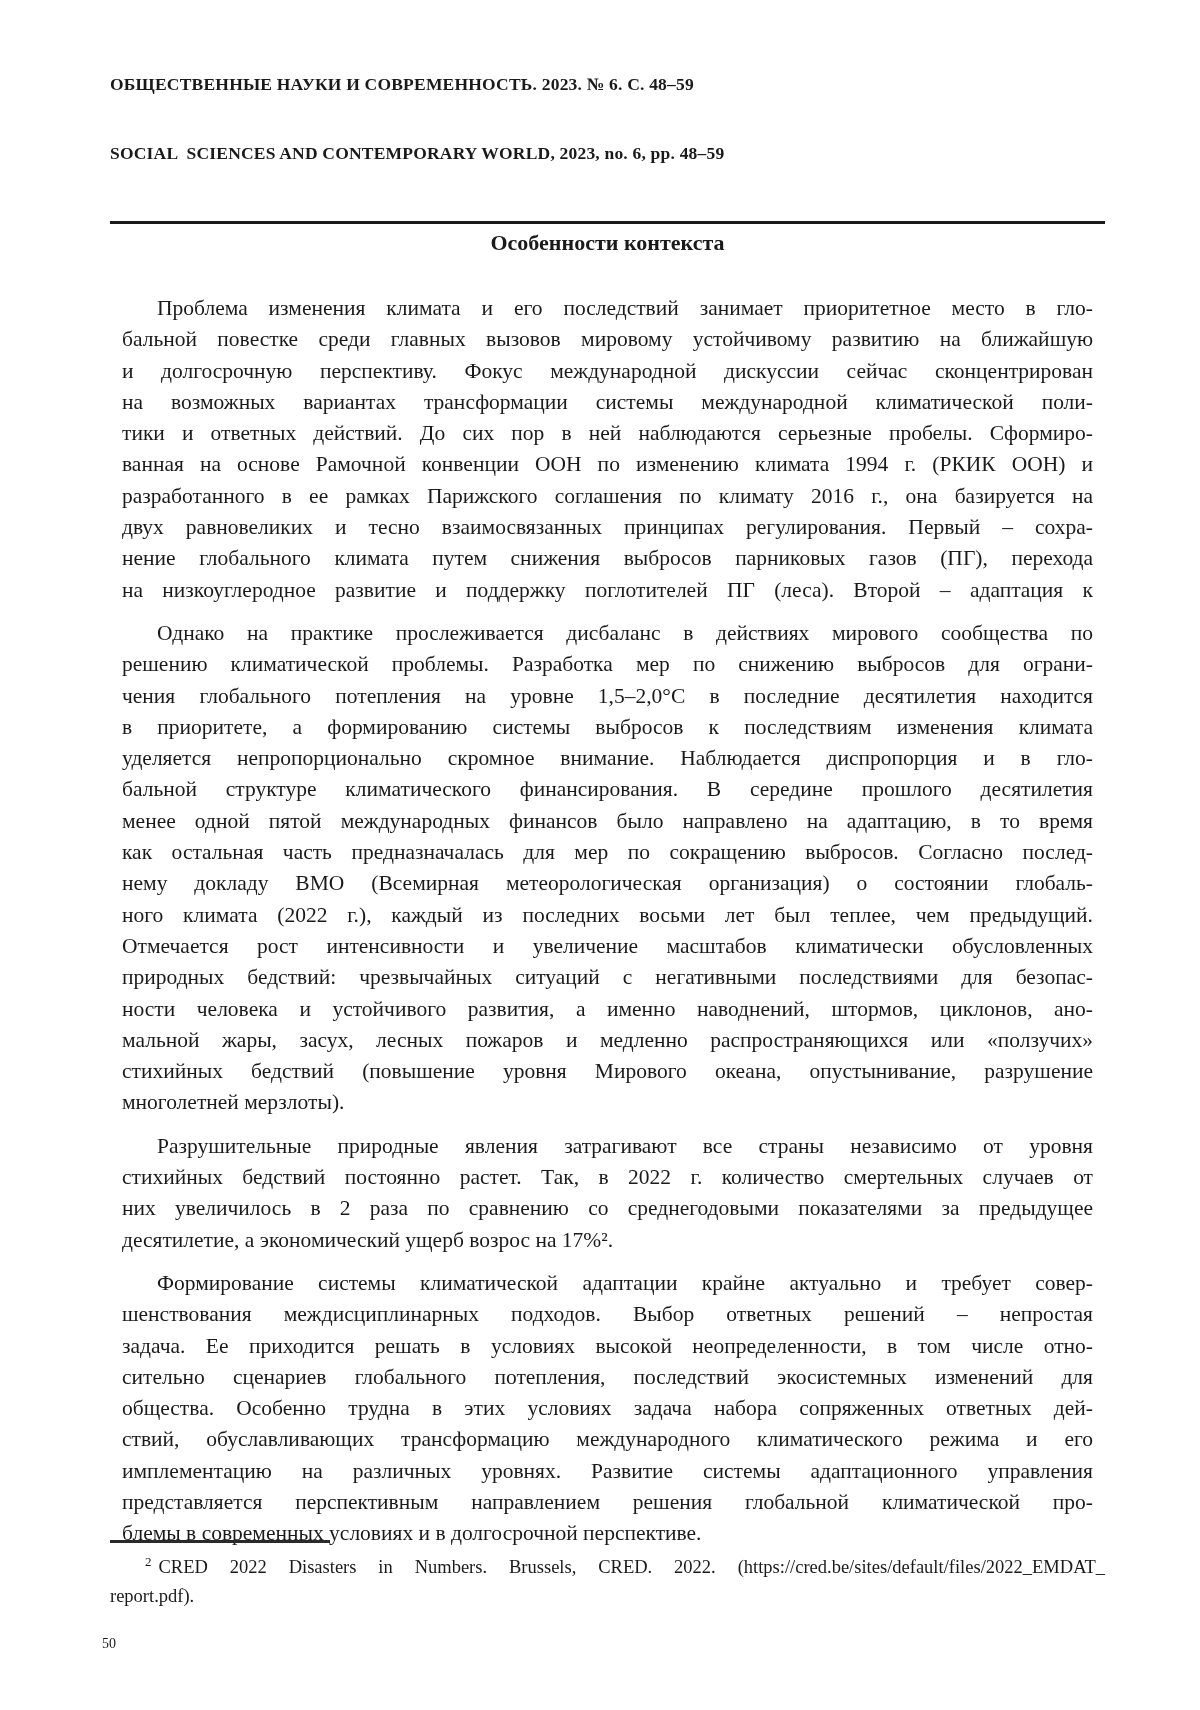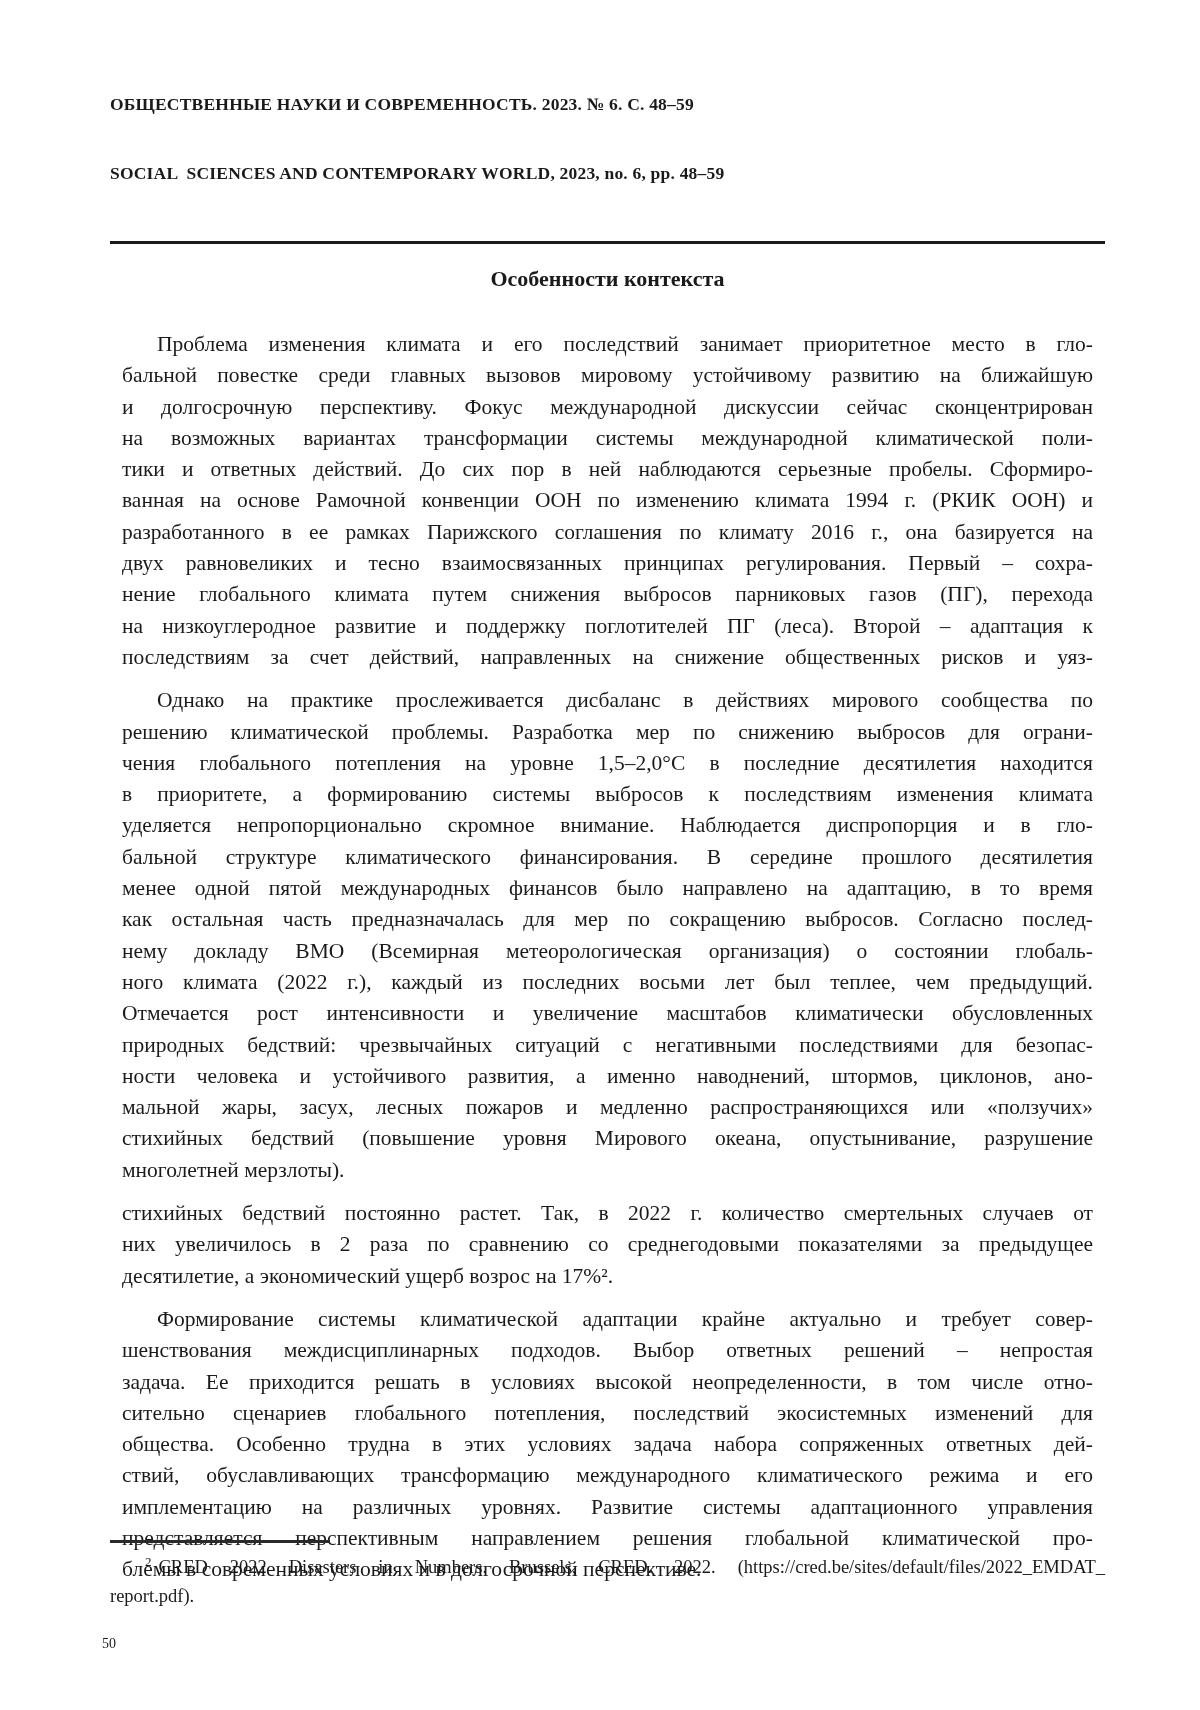--- a/index.html
+++ b/index.html
@@ -12,34 +12,34 @@
     font-family: "Liberation Serif", "DejaVu Serif", serif;
     overflow: hidden;
   }
   .content {
     position: absolute;
     left: 110px;
     right: 95px;
     top: 0;
   }
   .journal-header {
-    padding-top: 47px;
+    padding-top: 27px;
     font-weight: bold;
     font-size: 17.5px;
     line-height: 23px;
     letter-spacing: 0.2px;
     white-space: pre-wrap;
   }
   .header-rule {
     margin-top: 10px;
     height: 3px;
     background: #1a1a1a;
   }
   .section-title {
-    margin-top: 22px;
+    margin-top: 6px;
     text-align: center;
     font-weight: bold;
     font-size: 22px;
     line-height: 26px;
   }
   .article-body {
     margin-top: 37px;
     font-size: 21.5px;
   }
   .paragraph { margin: 12px; }
@@ -105,41 +105,41 @@
           <div class="line first">Проблема изменения климата и его последствий занимает приоритетное место в гло-</div>
           <div class="line">бальной повестке среди главных вызовов мировому устойчивому развитию на ближайшую</div>
           <div class="line">и долгосрочную перспективу. Фокус международной дискуссии сейчас сконцентрирован</div>
           <div class="line">на возможных вариантах трансформации системы международной климатической поли-</div>
           <div class="line">тики и ответных действий. До сих пор в ней наблюдаются серьезные пробелы. Сформиро-</div>
           <div class="line">ванная на основе Рамочной конвенции ООН по изменению климата 1994 г. (РКИК ООН) и</div>
           <div class="line">разработанного в ее рамках Парижского соглашения по климату 2016 г., она базируется на</div>
           <div class="line">двух равновеликих и тесно взаимосвязанных принципах регулирования. Первый – сохра-</div>
           <div class="line">нение глобального климата путем снижения выбросов парниковых газов (ПГ), перехода</div>
           <div class="line">на низкоуглеродное развитие и поддержку поглотителей ПГ (леса). Второй – адаптация к</div>
-          <div class="line">последствиям за счет действий, направленных на снижение общественных рисков и уяз-</div>
         </div>
       <div class="paragraph">
           <div class="line first">Однако на практике прослеживается дисбаланс в действиях мирового сообщества по</div>
           <div class="line">решению климатической проблемы. Разработка мер по снижению выбросов для ограни-</div>
           <div class="line">чения глобального потепления на уровне 1,5–2,0°С в последние десятилетия находится</div>
           <div class="line">в приоритете, а формированию системы выбросов к последствиям изменения климата</div>
           <div class="line">уделяется непропорционально скромное внимание. Наблюдается диспропорция и в гло-</div>
           <div class="line">бальной структуре климатического финансирования. В середине прошлого десятилетия</div>
           <div class="line">менее одной пятой международных финансов было направлено на адаптацию, в то время</div>
           <div class="line">как остальная часть предназначалась для мер по сокращению выбросов. Согласно послед-</div>
           <div class="line">нему докладу ВМО (Всемирная метеорологическая организация) о состоянии глобаль-</div>
           <div class="line">ного климата (2022 г.), каждый из последних восьми лет был теплее, чем предыдущий.</div>
           <div class="line">Отмечается рост интенсивности и увеличение масштабов климатически обусловленных</div>
           <div class="line">природных бедствий: чрезвычайных ситуаций с негативными последствиями для безопас-</div>
           <div class="line">ности человека и устойчивого развития, а именно наводнений, штормов, циклонов, ано-</div>
           <div class="line">мальной жары, засух, лесных пожаров и медленно распространяющихся или «ползучих»</div>
           <div class="line">стихийных бедствий (повышение уровня Мирового океана, опустынивание, разрушение</div>
           <div class="line last">многолетней мерзлоты).</div>
         </div>
       <div class="paragraph">
+          <div class="line first">Разрушительные природные явления затрагивают все страны независимо от уровня</div>
           <div class="line">стихийных бедствий постоянно растет. Так, в 2022 г. количество смертельных случаев от</div>
           <div class="line">них увеличилось в 2 раза по сравнению со среднегодовыми показателями за предыдущее</div>
           <div class="line last">десятилетие, а экономический ущерб возрос на 17%².</div>
         </div>
       <div class="paragraph">
           <div class="line first">Формирование системы климатической адаптации крайне актуально и требует совер-</div>
           <div class="line">шенствования междисциплинарных подходов. Выбор ответных решений – непростая</div>
           <div class="line">задача. Ее приходится решать в условиях высокой неопределенности, в том числе отно-</div>
           <div class="line">сительно сценариев глобального потепления, последствий экосистемных изменений для</div>
           <div class="line">общества. Особенно трудна в этих условиях задача набора сопряженных ответных дей-</div>

